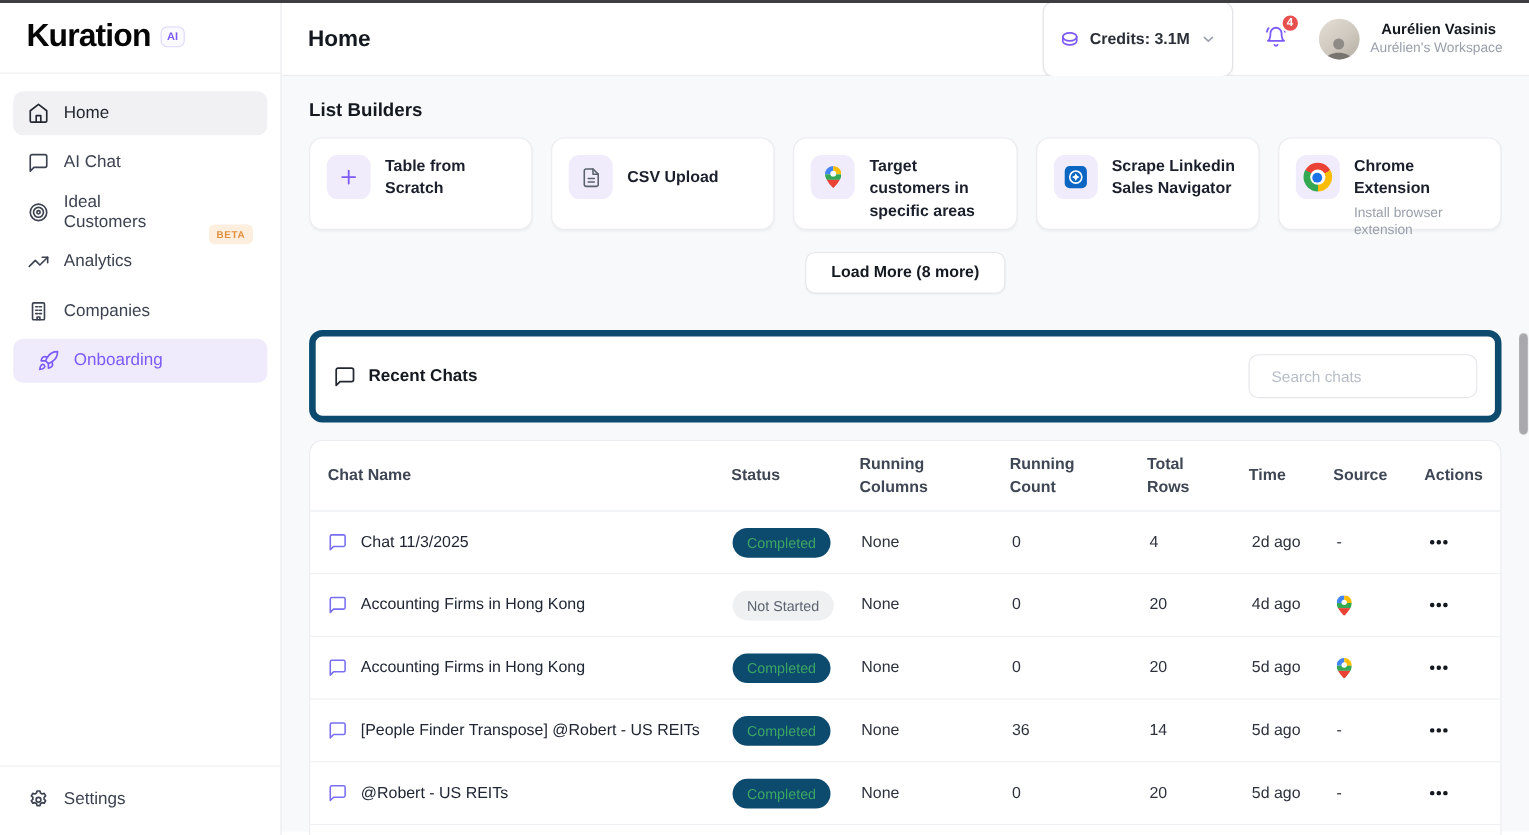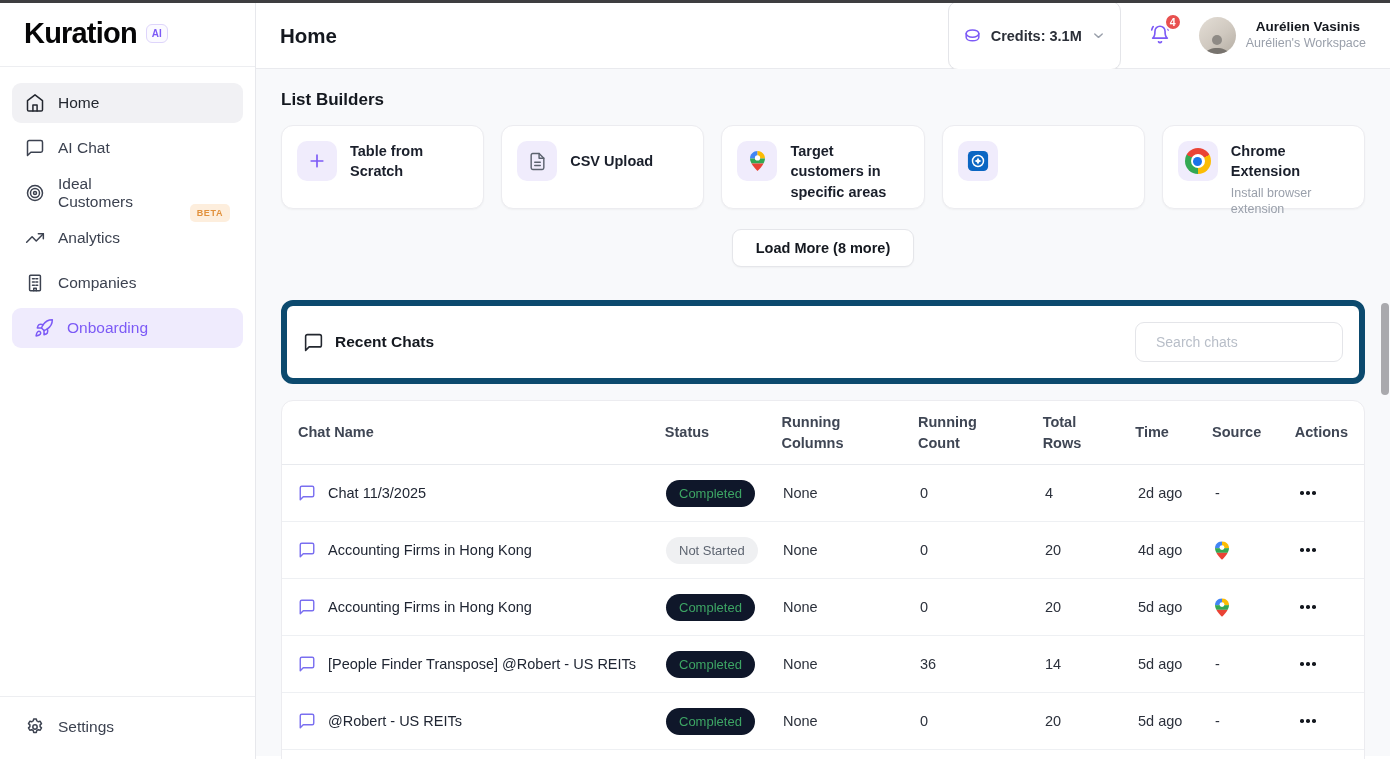--- a/index.html
+++ b/index.html
@@ -94,21 +94,21 @@
   .col-rcount { width:125px; }
   .col-trows  { width:93px;  }
   .col-time   { width:77px;  }
   .col-source { width:83px;  }
   .col-actions{ flex:1; }
   .hcell.col-rcols span  { display:inline-block; width:78px; }
   .hcell.col-rcount span { display:inline-block; width:72px; }
   .hcell.col-trows span  { display:inline-block; width:50px; }
   .chat-name { color:#202633; }
   .badge { border-radius:999px; padding:6px 13px; font-size:13px; font-weight:400; }
-  .badge-completed { background:#0f172a; color:#3da564; }
+  .badge-completed { background:#0c4a6e; color:#3da564; }
   .badge-notstarted { background:#eff0f2; color:#5d6470; }
   .dots { background:none; border:none; display:flex; gap:2.5px; cursor:pointer; padding:6px 2px; }
   .dots i { width:3.5px; height:3.5px; border-radius:50%; background:#14181f; display:block; }
 
   .scrollbar-thumb { position:fixed; right:1px; top:303px; width:8px; height:92px;
     background:#a9a9ad; border-radius:4px; z-index:120; }
 </style>
 </head>
 <body>
 
@@ -262,20 +262,23 @@
           </div>
       </div>
       <div class="card">
         <div class="card-icon">
           <svg width="22" height="22" viewBox="0 0 24 24">
               <rect x="1" y="1" width="22" height="22" rx="5" fill="#0b66c3"></rect>
               <circle cx="12" cy="12" r="6" fill="none" stroke="#fff" stroke-width="1.6"></circle>
               <path d="M12 8.2l1.3 2.5 2.5 1.3-2.5 1.3L12 15.8l-1.3-2.5-2.5-1.3 2.5-1.3z" fill="#fff"></path>
             </svg>
         </div>
+        <div class="card-text">
+            <div class="card-title">Scrape Linkedin Sales Navigator</div>
+          </div>
       </div>
       <div class="card">
         <div class="card-icon">
             <span class="chrome-logo"></span>
           </div>
         <div class="card-text">
           <div class="card-title">Chrome Extension</div>
           <div class="card-sub">Install browser extension</div>
         </div>
       </div>

